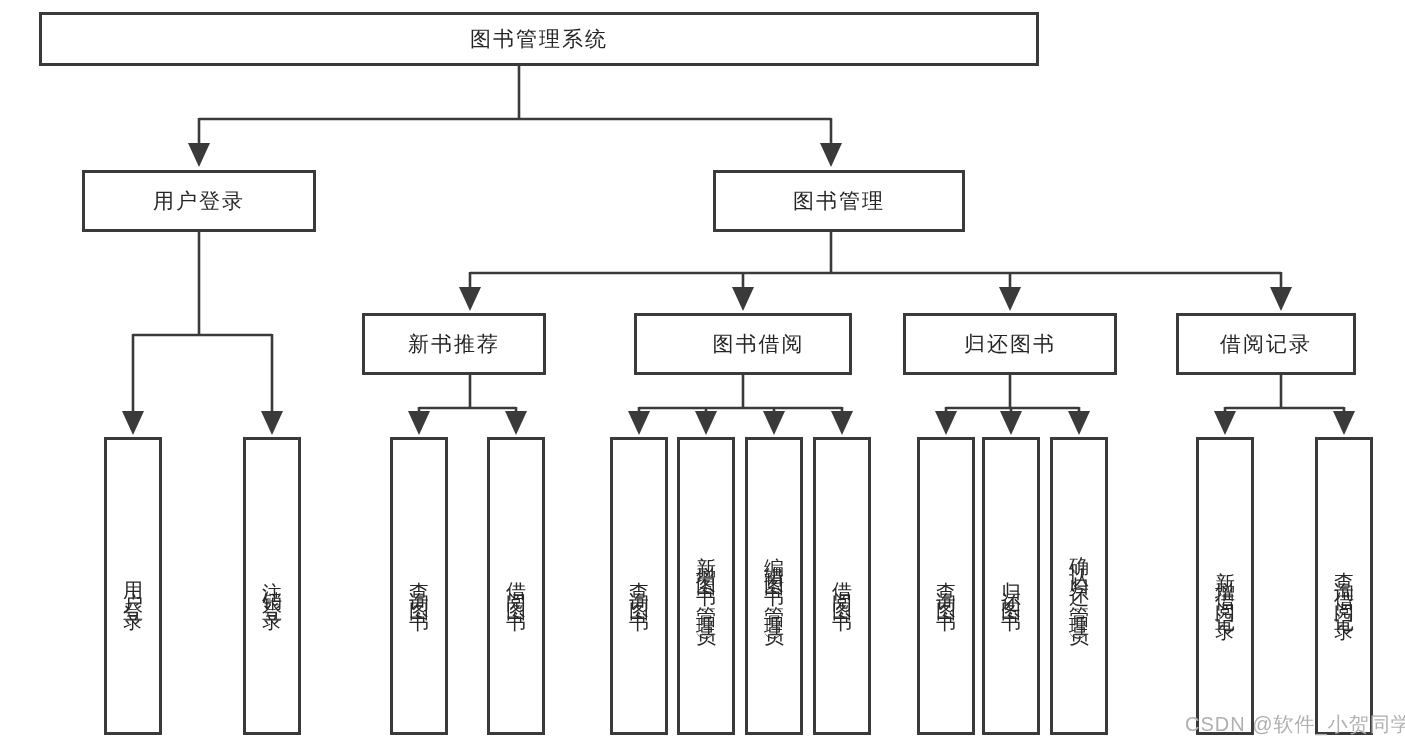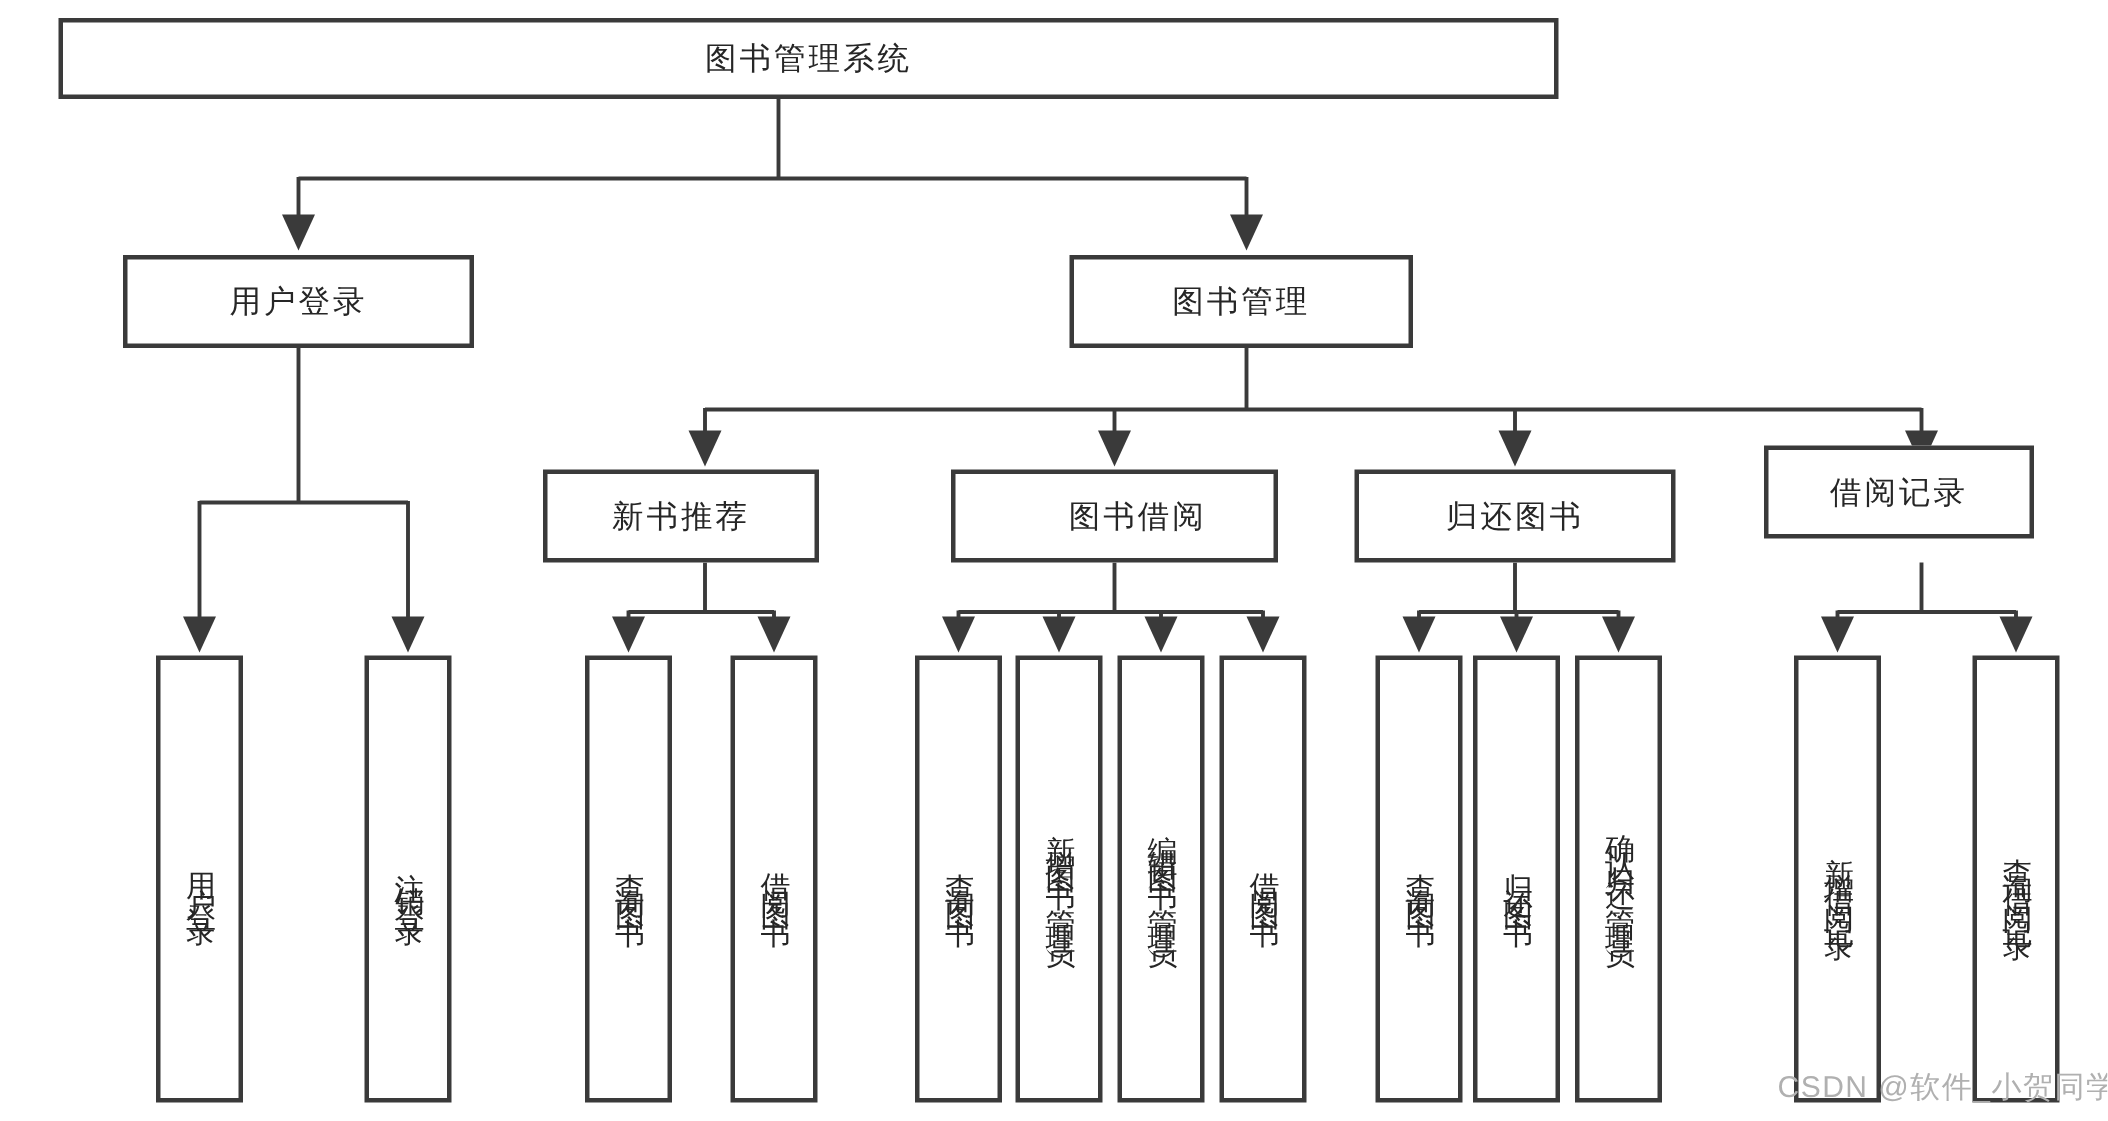--- a/index.html
+++ b/index.html
@@ -95,34 +95,34 @@
     <polygon points="1333,411 1355,411 1344,435"></polygon>
   </svg>
 
   <div class="node h" style="left:19px;top:12px;width:1000px;height:54px;margin-left:20px;">
     <span>图书管理系统</span>
   </div>
 
   <div class="node h" style="left:82px;top:170px;width:234px;height:62px;">
     <span>用户登录</span>
   </div>
-  <div class="node h" style="left:713px;top:170px;width:229px;height:62px;">
+  <div class="node h" style="left:713px;top:170px;width:252px;height:62px;">
     <span>图书管理</span>
   </div>
 
   <div class="node h" style="left:362px;top:313px;width:184px;height:62px;">
     <span>新书推荐</span>
   </div>
   <div class="node h" style="left:634px;top:313px;width:218px;height:62px;padding-left:31px;">
     <span>图书借阅</span>
   </div>
   <div class="node h" style="left:903px;top:313px;width:214px;height:62px;">
     <span>归还图书</span>
   </div>
-  <div class="node h" style="left:1176px;top:297px;width:180px;height:62px;">
+  <div class="node h" style="left:1176px;top:313px;width:180px;height:62px;">
     <span>借阅记录</span>
   </div>
 
   <div class="node v" style="left:104px;top:437px;width:58px;height:298px;">
     <span>用户登录</span>
   </div>
   <div class="node v" style="left:243px;top:437px;width:58px;height:298px;">
     <span>注销登录</span>
   </div>
 

